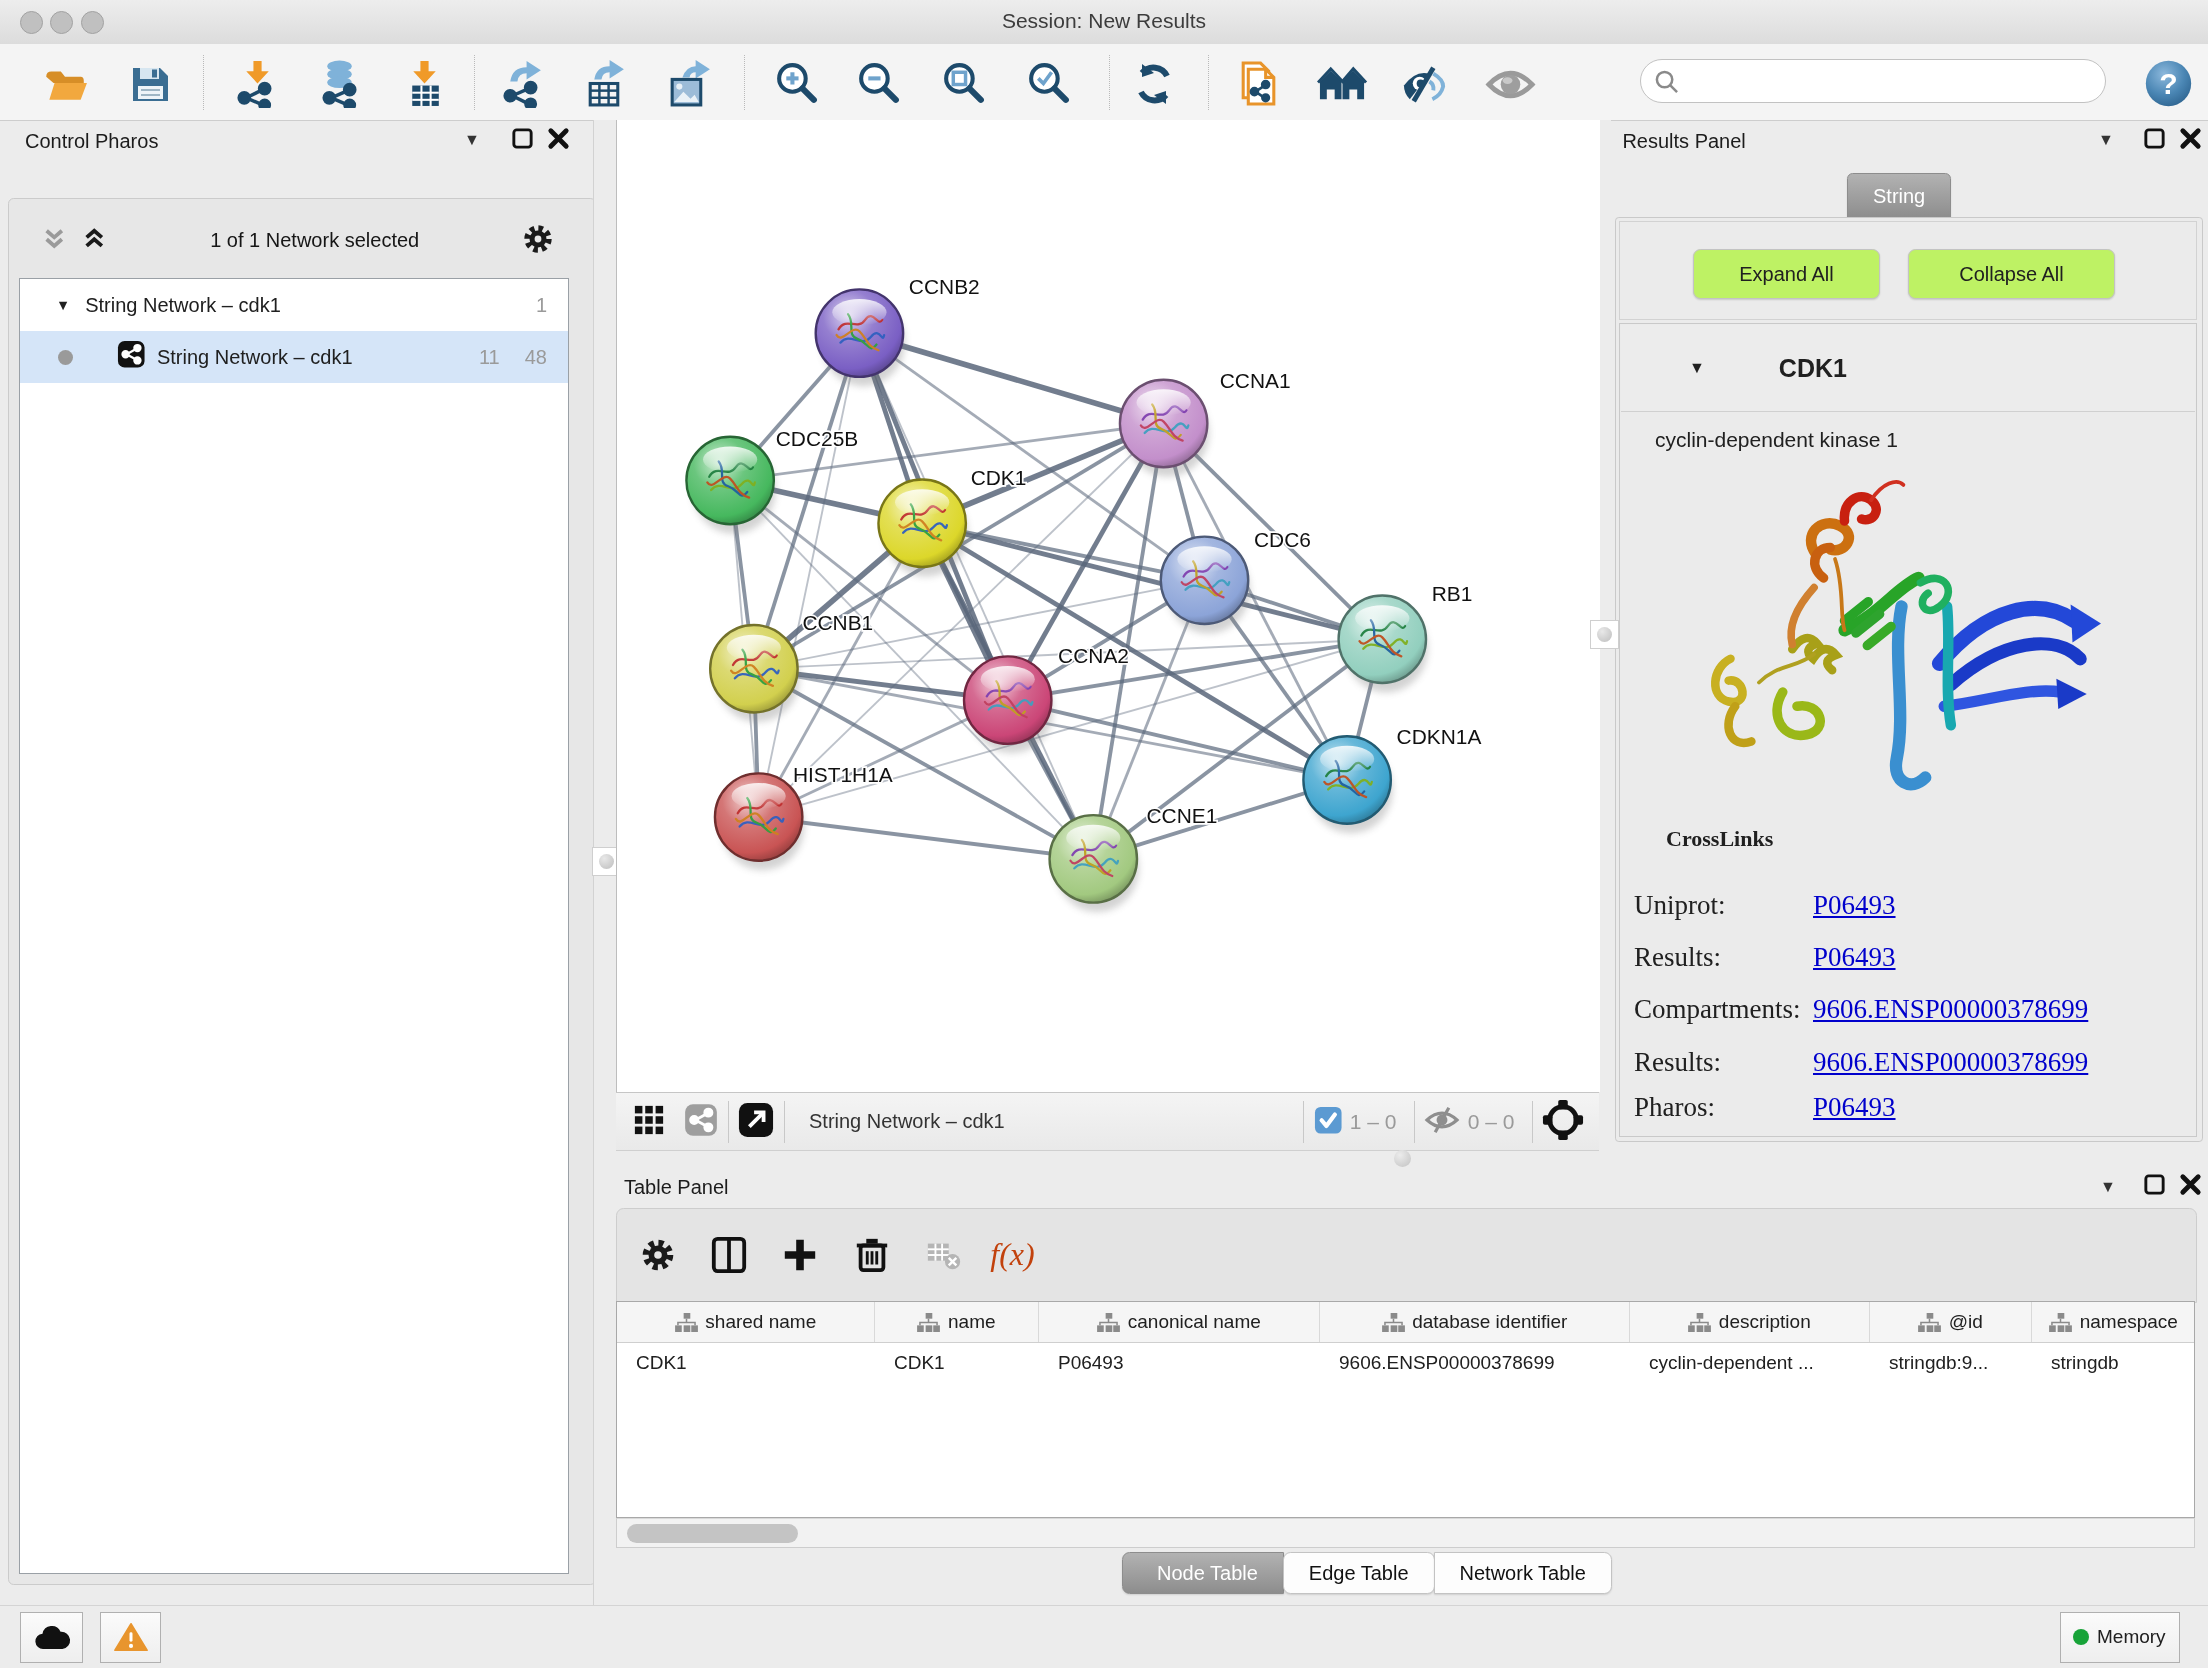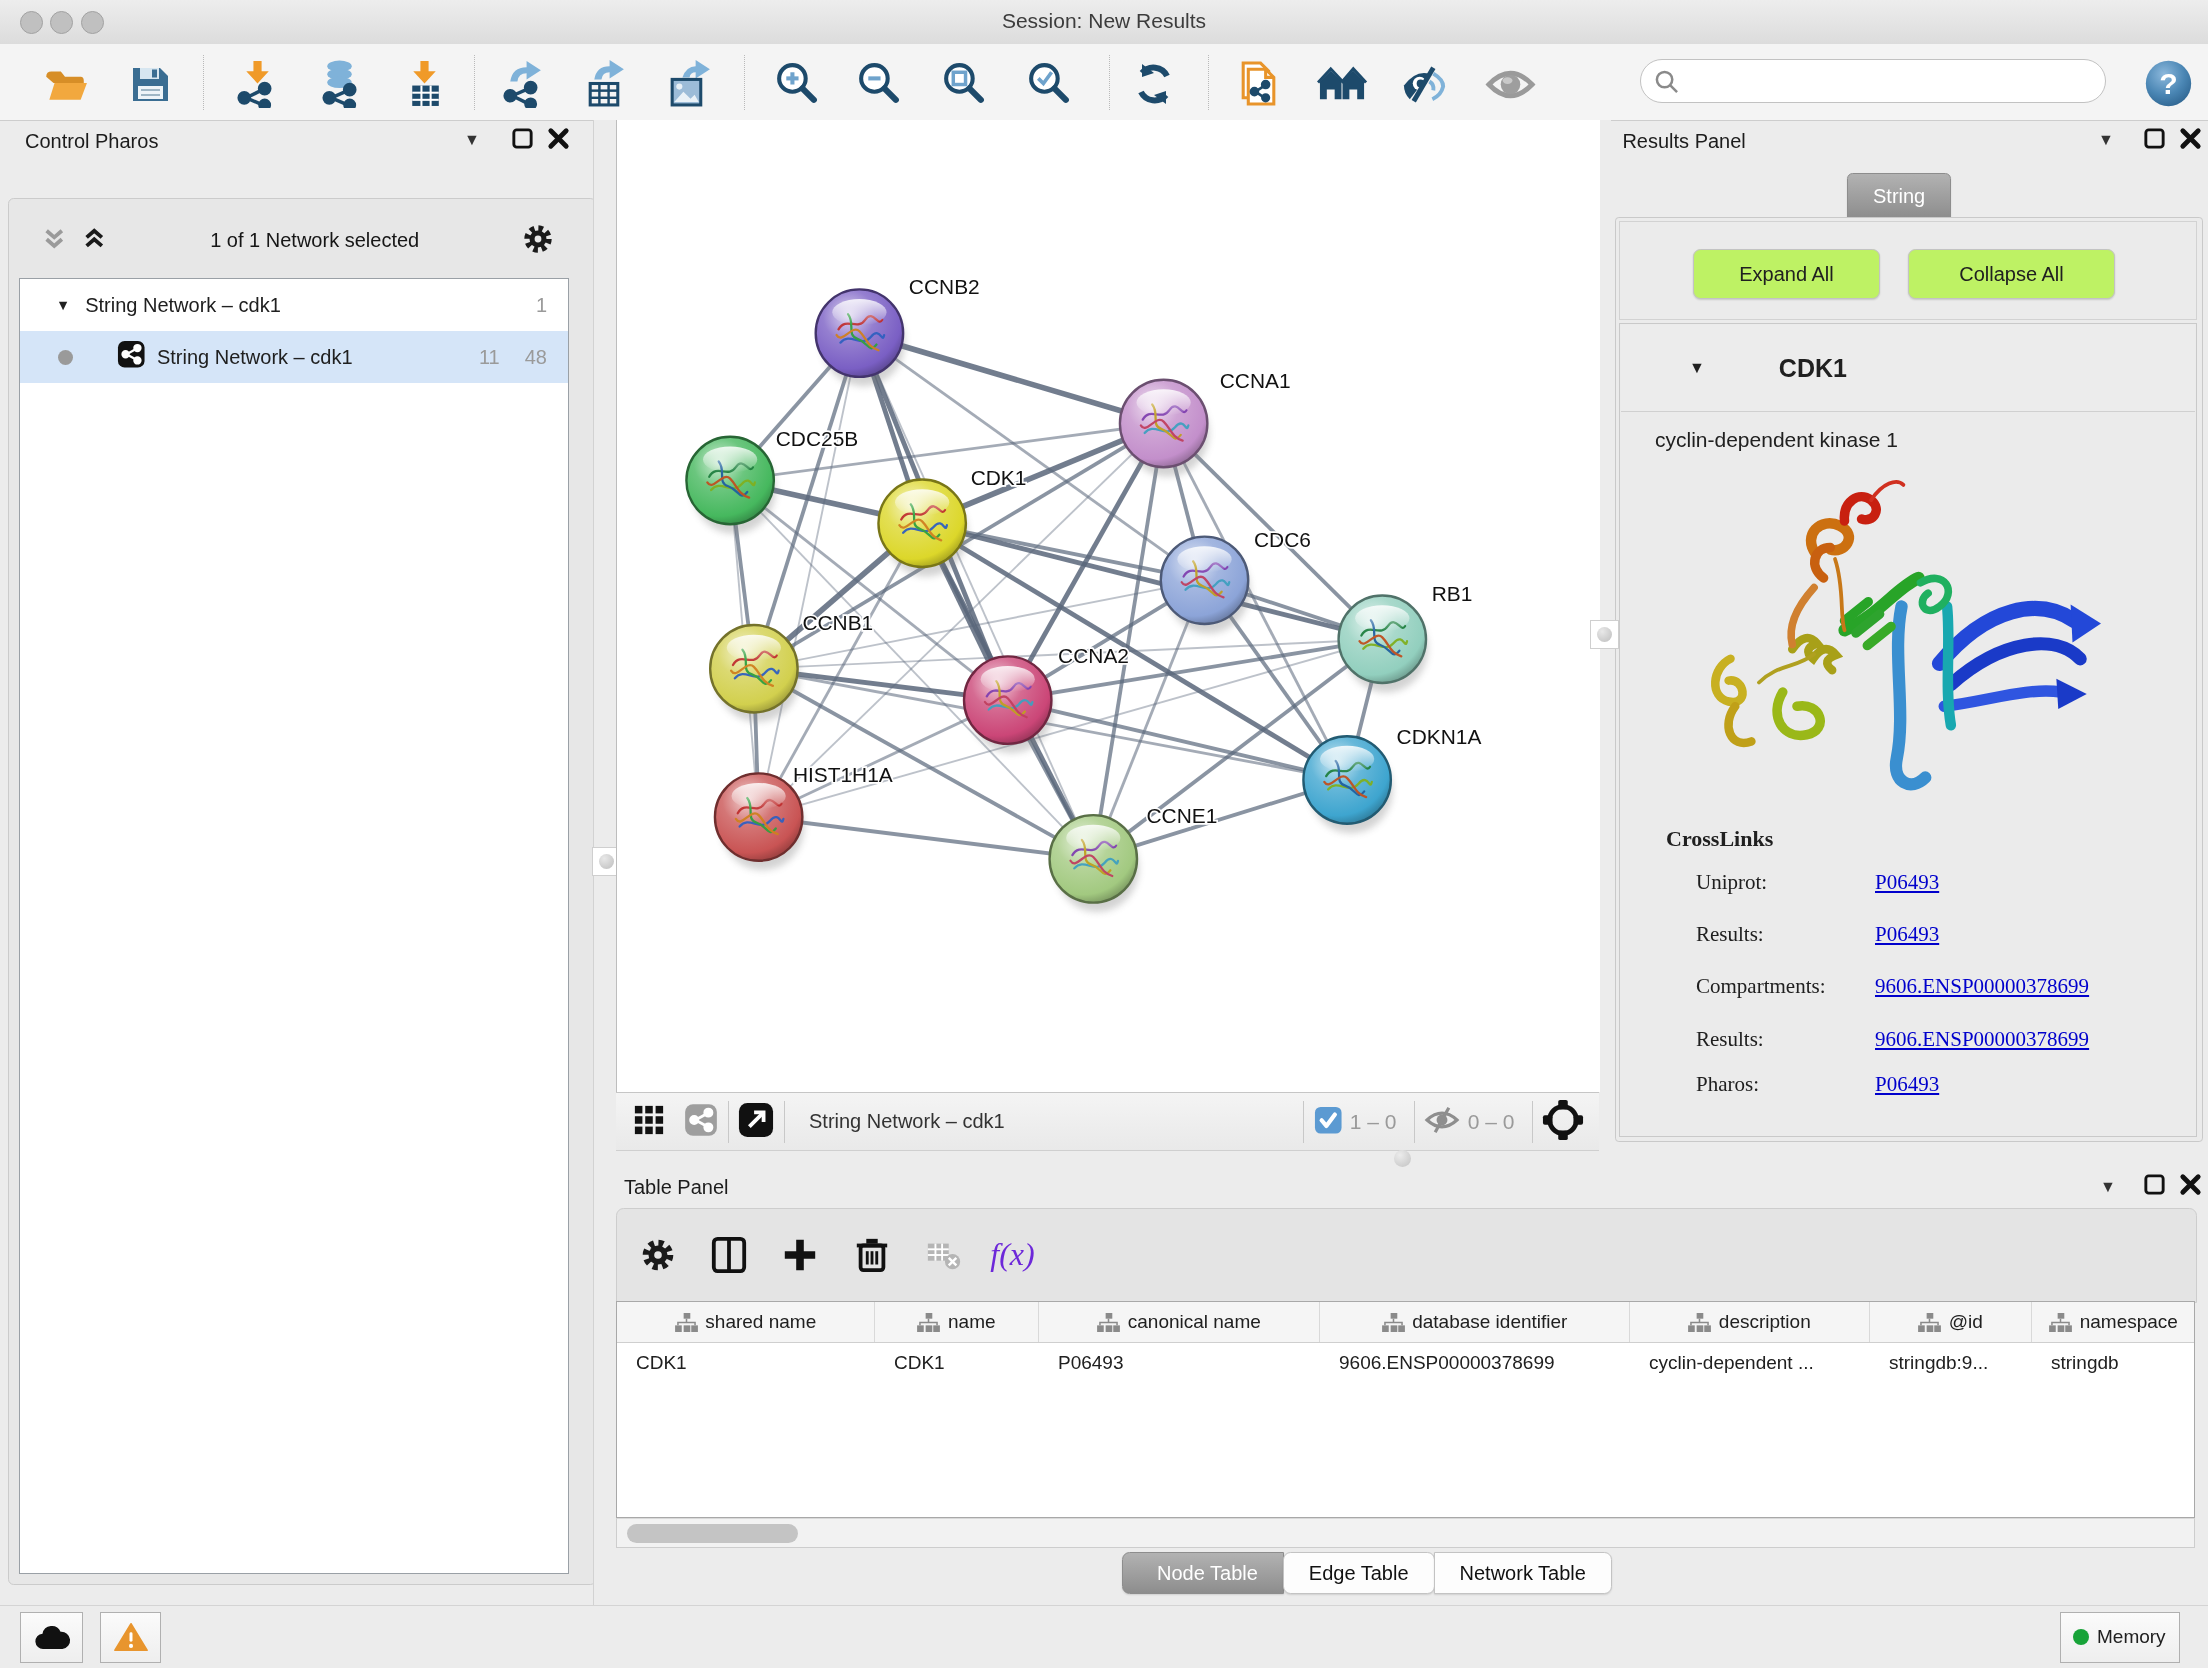--- a/index.html
+++ b/index.html
@@ -55,21 +55,21 @@
   #rp-btnrow{left:1619px;top:221px;width:578px;height:99px;border:1px solid #d2d2d2;box-sizing:border-box;}
   .rp-btn{position:absolute;top:249px;height:48px;background:#bef264;border:1px solid #c3c3c3;
     border-radius:7.6px;font-size:20px;display:flex;align-items:center;justify-content:center;
     box-shadow:0 1px 1.9px rgba(0,0,0,.15);}
   #rp-section{left:1619px;top:323px;width:578px;height:814px;border:1px solid #c9c9c9;box-sizing:border-box;}
   #rp-gene-hdr{left:1621px;top:325px;width:574px;height:86px;background:#ececec;
     border-bottom:1px solid #d0d0d0;display:flex;align-items:center;}
   #rp-gene{font-size:25px;font-weight:bold;margin-left:74px;}
   #rp-desc{left:1655px;top:428px;font-size:21px;}
   .xl-title{left:1666px;top:827px;font-size:22px;font-weight:bold;font-family:"Liberation Serif",serif;}
-  .xl-row{position:absolute;left:1696px;width:495px;display:flex;font-family:"Liberation Serif",serif;font-size:21px;}
+  .xl-row{position:absolute;left:1634px;width:495px;display:flex;font-family:"Liberation Serif",serif;font-size:27px;margin-top:20px;}
   .xl-label{width:179px;}
   .xl-link{color:#0000cc;text-decoration:underline;}
   
   #tp-toolbar{left:616px;top:1208px;width:1579px;height:93px;background:#e4e4e4;
     border:1px solid #cdcdcd;border-radius:7.6px 7.6px 0 0;}
   .tp-ico{position:absolute;top:1229px;width:51px;height:51px;display:flex;align-items:center;justify-content:center;}
   #tp-table{left:616px;top:1301px;width:1579px;height:217px;background:#fff;border:1px solid #a8a8a8;
     box-sizing:border-box;overflow:hidden;}
   #tp-header{display:flex;height:40px;background:#f5f5f5;border-bottom:1px solid #cfcfcf;}
   .th{display:flex;align-items:center;justify-content:center;gap:7.6px;font-size:19px;
@@ -817,21 +817,21 @@
         <line x1="3" y1="14" x2="25" y2="14"></line>
         <line x1="3" y1="20" x2="25" y2="20"></line>
         <line x1="11" y1="8" x2="11" y2="26"></line>
         <line x1="18" y1="8" x2="18" y2="26"></line>
       </g>
       <circle cx="29" cy="27" r="8" fill="#b5b5b5"></circle>
       <path d="M25 23 L33 31 M33 23 L25 31" stroke="#fff" stroke-width="2.6"></path>
     </svg>
   </div>
 <div class="tp-ico" style="left:987px">
-    <span style="font-family:'Liberation Serif',serif;font-style:italic;font-size:32px;color:#6d28d9;">f(x)</span>
+    <span style="font-family:'Liberation Serif',serif;font-style:italic;font-size:32px;color:#c2410c;">f(x)</span>
   </div>
 <div class="abs" id="tp-table">
   <div id="tp-header">
       <div class="th" style="width: 258px;">
         <svg width="23" height="19" viewBox="0 0 24 20">
           <g fill="#8a8a8a">
             <rect x="9" y="0" width="7" height="6"></rect>
             <rect x="0" y="13" width="7" height="7"></rect>
             <rect x="9" y="13" width="7" height="7"></rect>
             <rect x="17" y="13" width="7" height="7"></rect>

